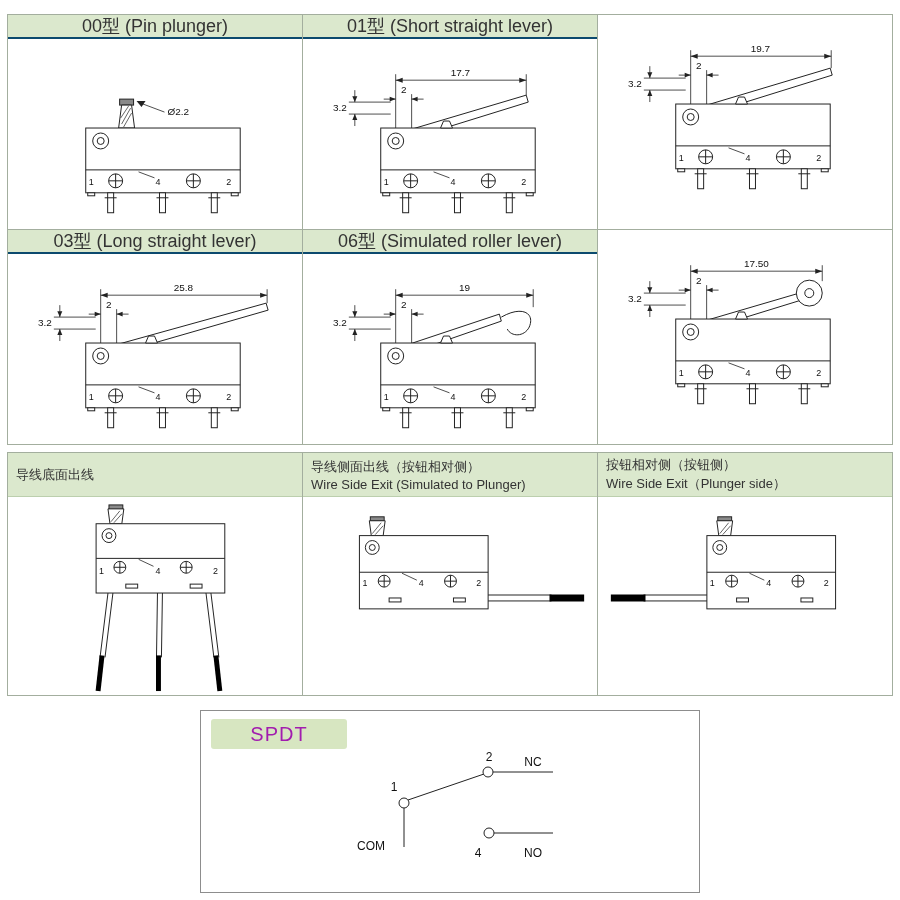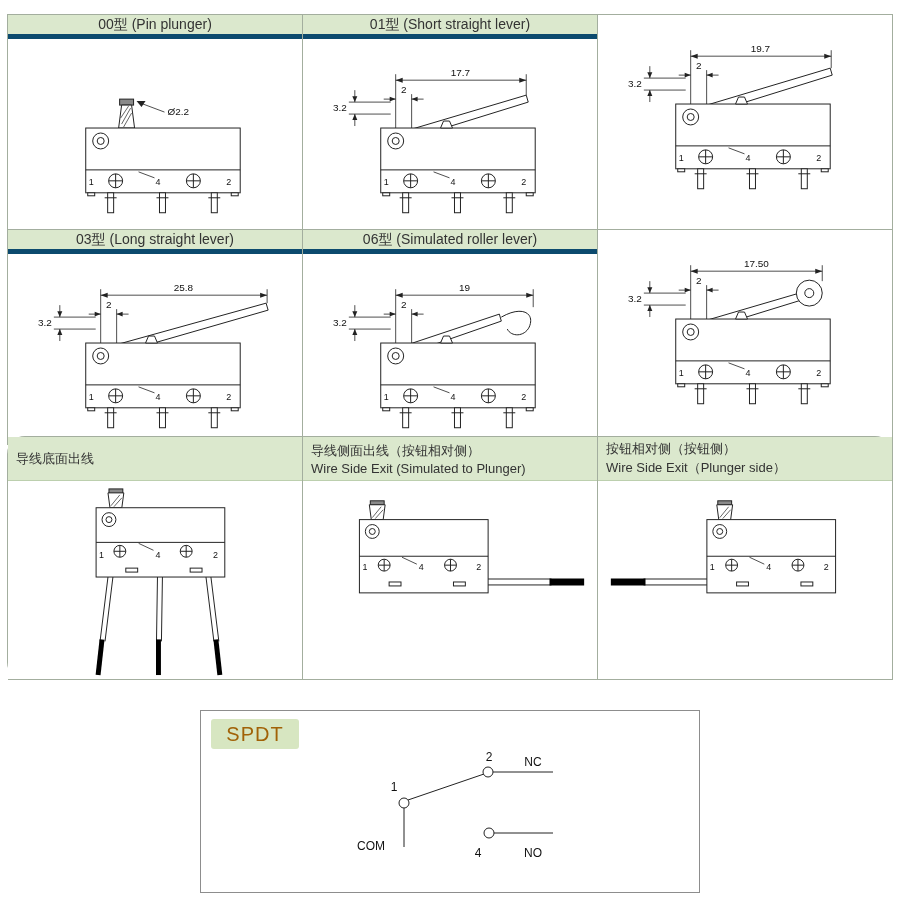--- a/index.html
+++ b/index.html
@@ -7,44 +7,44 @@
     font-family:"Liberation Sans", sans-serif; color:#222; }
   .sheet { position:relative; width:900px; height:900px; background:#fff; }
 
   
   .type-grid, .wire-grid {
     position:absolute; left:7px; width:886px;
     display:grid; grid-template-columns:repeat(3,1fr);
     border-top:1px solid #a3ae9e; border-left:1px solid #a3ae9e; background:#fff;
   }
   .type-grid { top:14px; }
-  .wire-grid { top:436px;border-radius:18px; }
+  .wire-grid { top:452px; }
   .gcell { border-right:1px solid #a3ae9e; border-bottom:1px solid #a3ae9e; background:#fff; }
   .cell-header {
-    height:24px; background:#dbe8cd; border-bottom:5px solid #0c4a6e;
+    height:24px; background:#dbe8cd; border-bottom:2px solid #0c4a6e;
     display:flex; align-items:center; justify-content:center;
-    font-size:14px; color:#333;
+    font-size:18px; color:#333;
   }
   .cell-body { height:190px; }
   .cell-body svg, .wire-body svg { width:100%; height:100%; display:block; }
 
   
   .wire-header {
     height:44px; background:#dbe8cd; border-bottom:1px solid #bccfae;
     padding:3px 8px; font-size:13px; color:#333;
     display:flex; flex-direction:column; justify-content:center; gap:1px;
   }
   .wire-body { height:198px; }
 
   
   .spdt-box { position:absolute; left:200px; top:710px; width:500px; height:183px;
     border:1px solid #8d8d8d; background:#fff; }
-  .spdt-chip { position:absolute; left:10px; top:8px; width:88px; height:30px;
+  .spdt-chip { position:absolute; left:10px; top:8px; width:136px; height:30px;
     background:#d7e6c1; border-radius:3px; display:flex; align-items:center;
-    justify-content:center; font-size:20px; color:#a16207; letter-spacing:1px; z-index:2; }
+    justify-content:center; font-size:20px; color:#a21caf; letter-spacing:1px; z-index:2; }
   .spdt-svg { position:absolute; left:0; top:0; width:498px; height:181px; }
 
   
   .draw line, .draw path, .draw polyline { stroke:#222; stroke-width:1; fill:none; }
   .draw rect, .draw polygon, .draw circle { stroke:#222; stroke-width:1; fill:#fff; }
   .draw .dim { stroke-width:0.8; }
   .draw .hatch { stroke-width:0.7; }
   .draw .arrow { fill:#222; stroke:none; }
   .draw .solid { fill:#8a8a8a; }
   .draw .tip { stroke:#000; stroke-width:5; }

